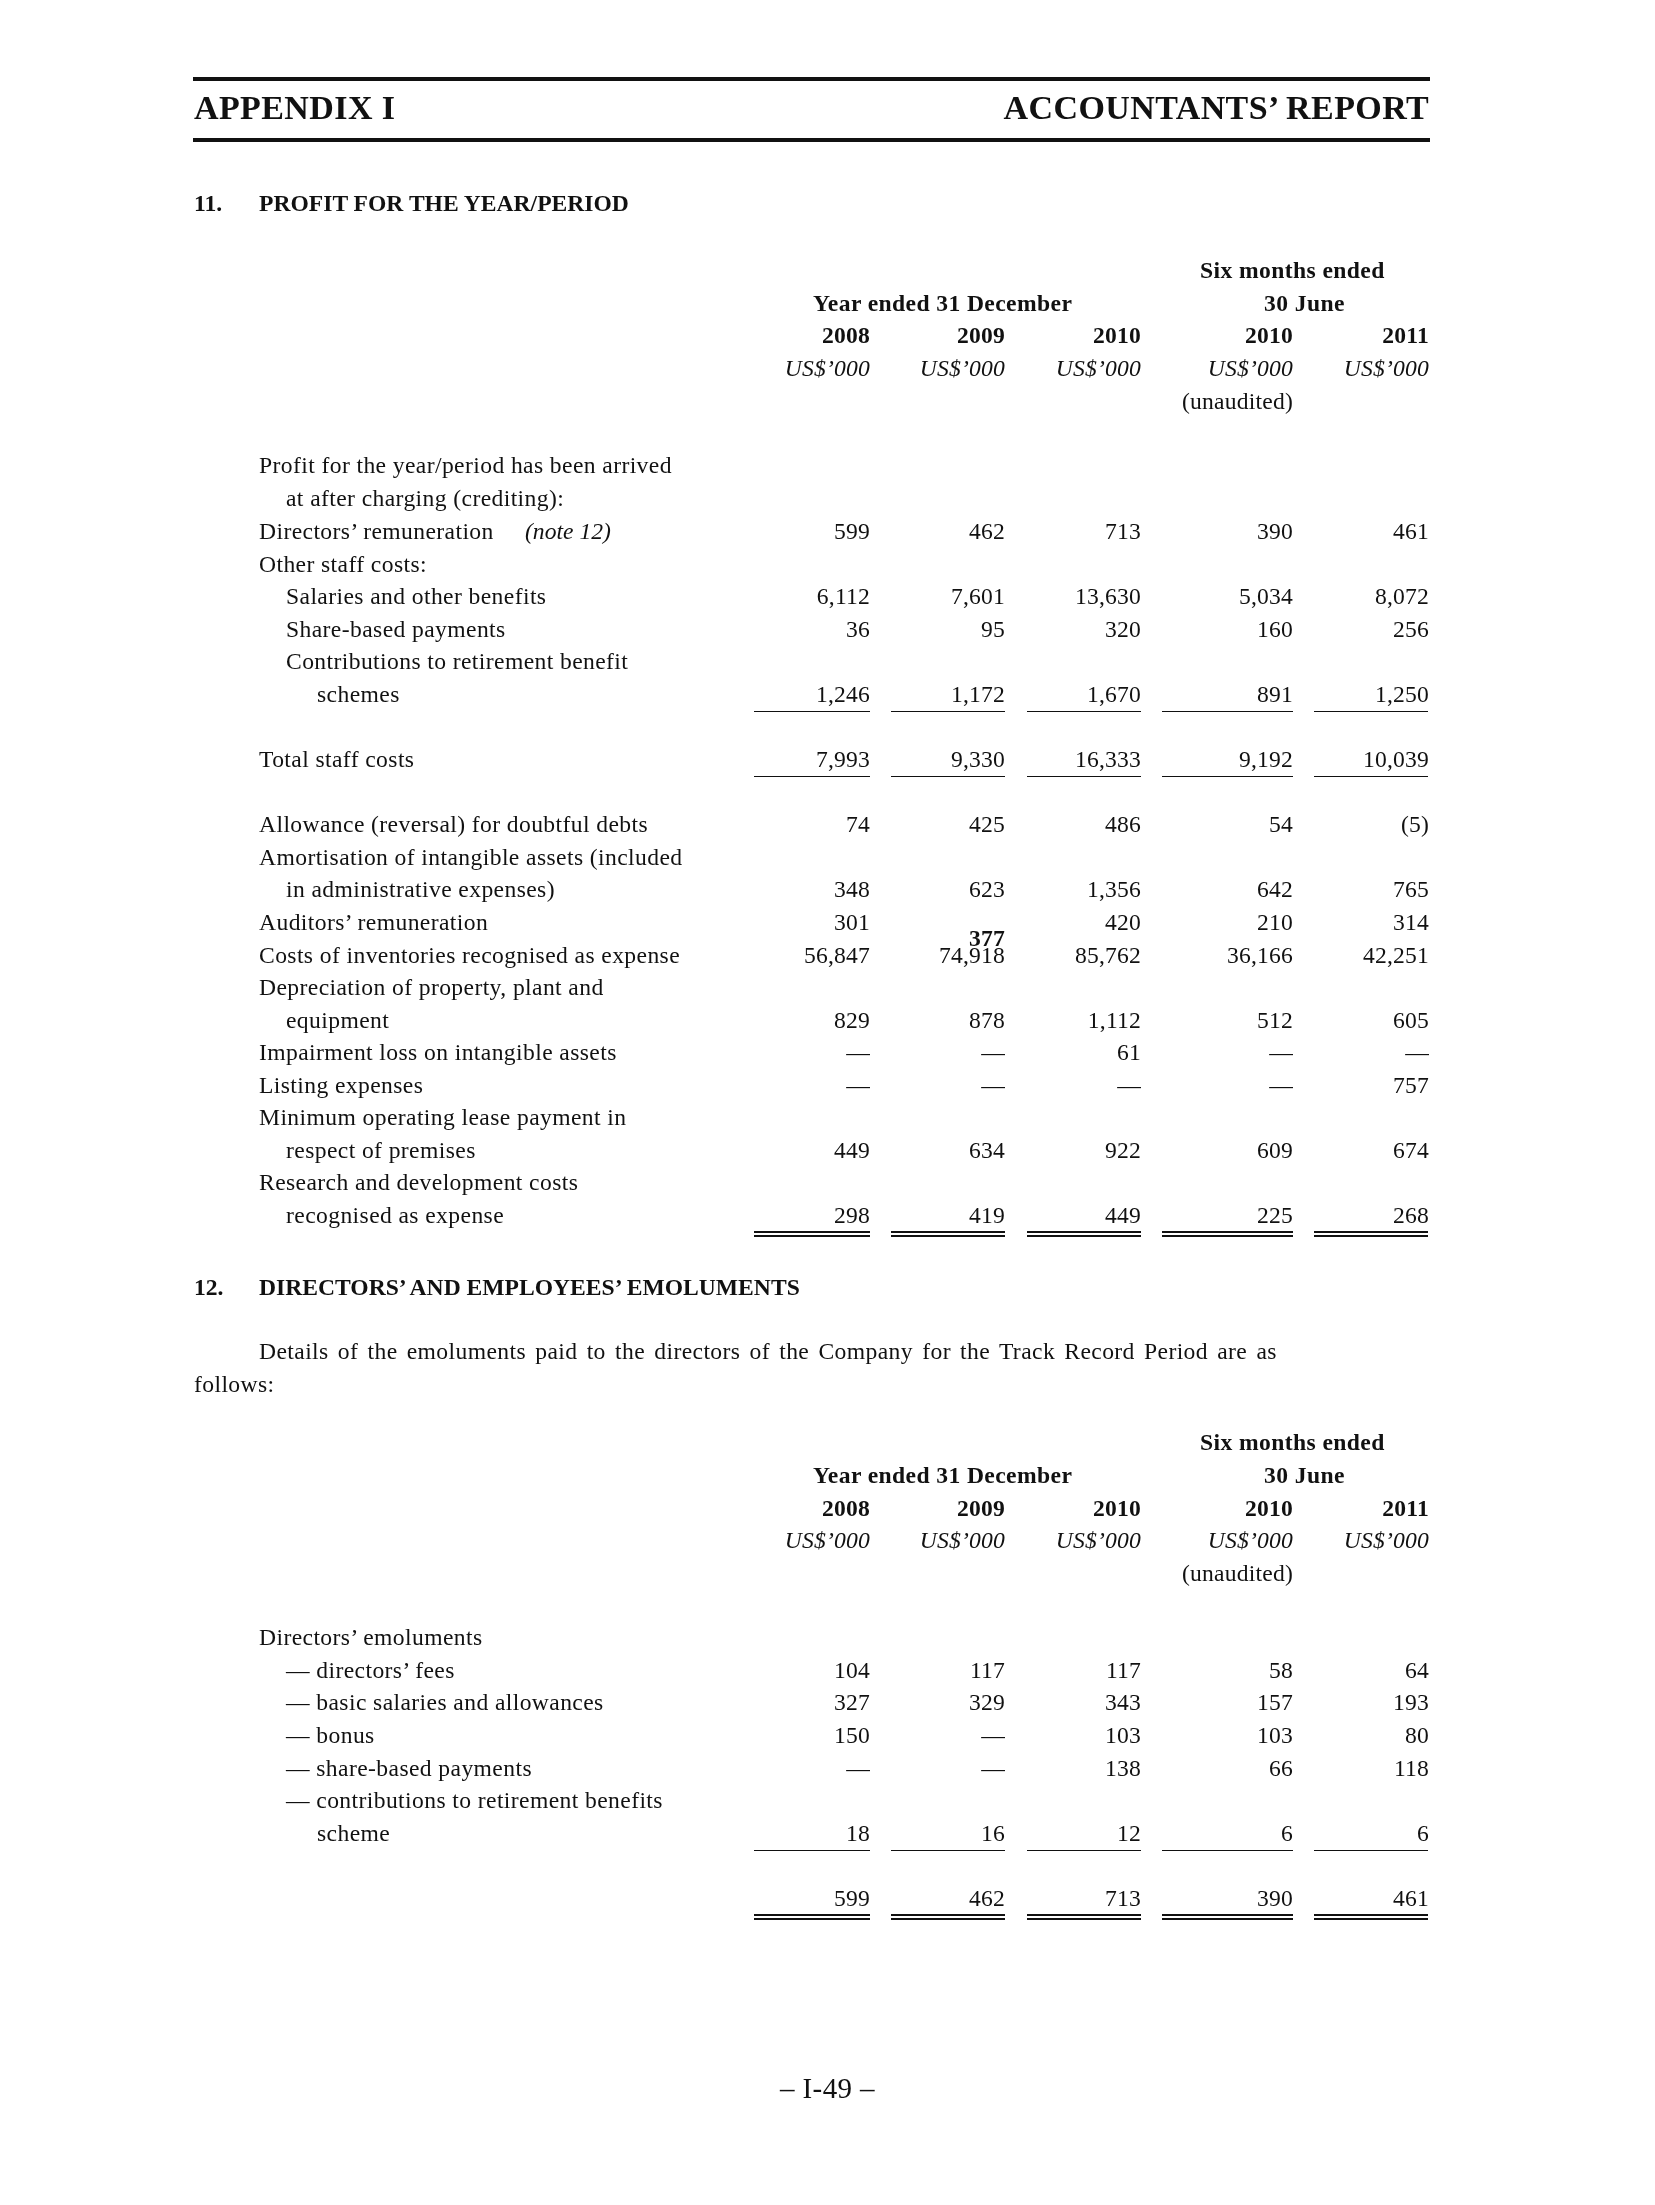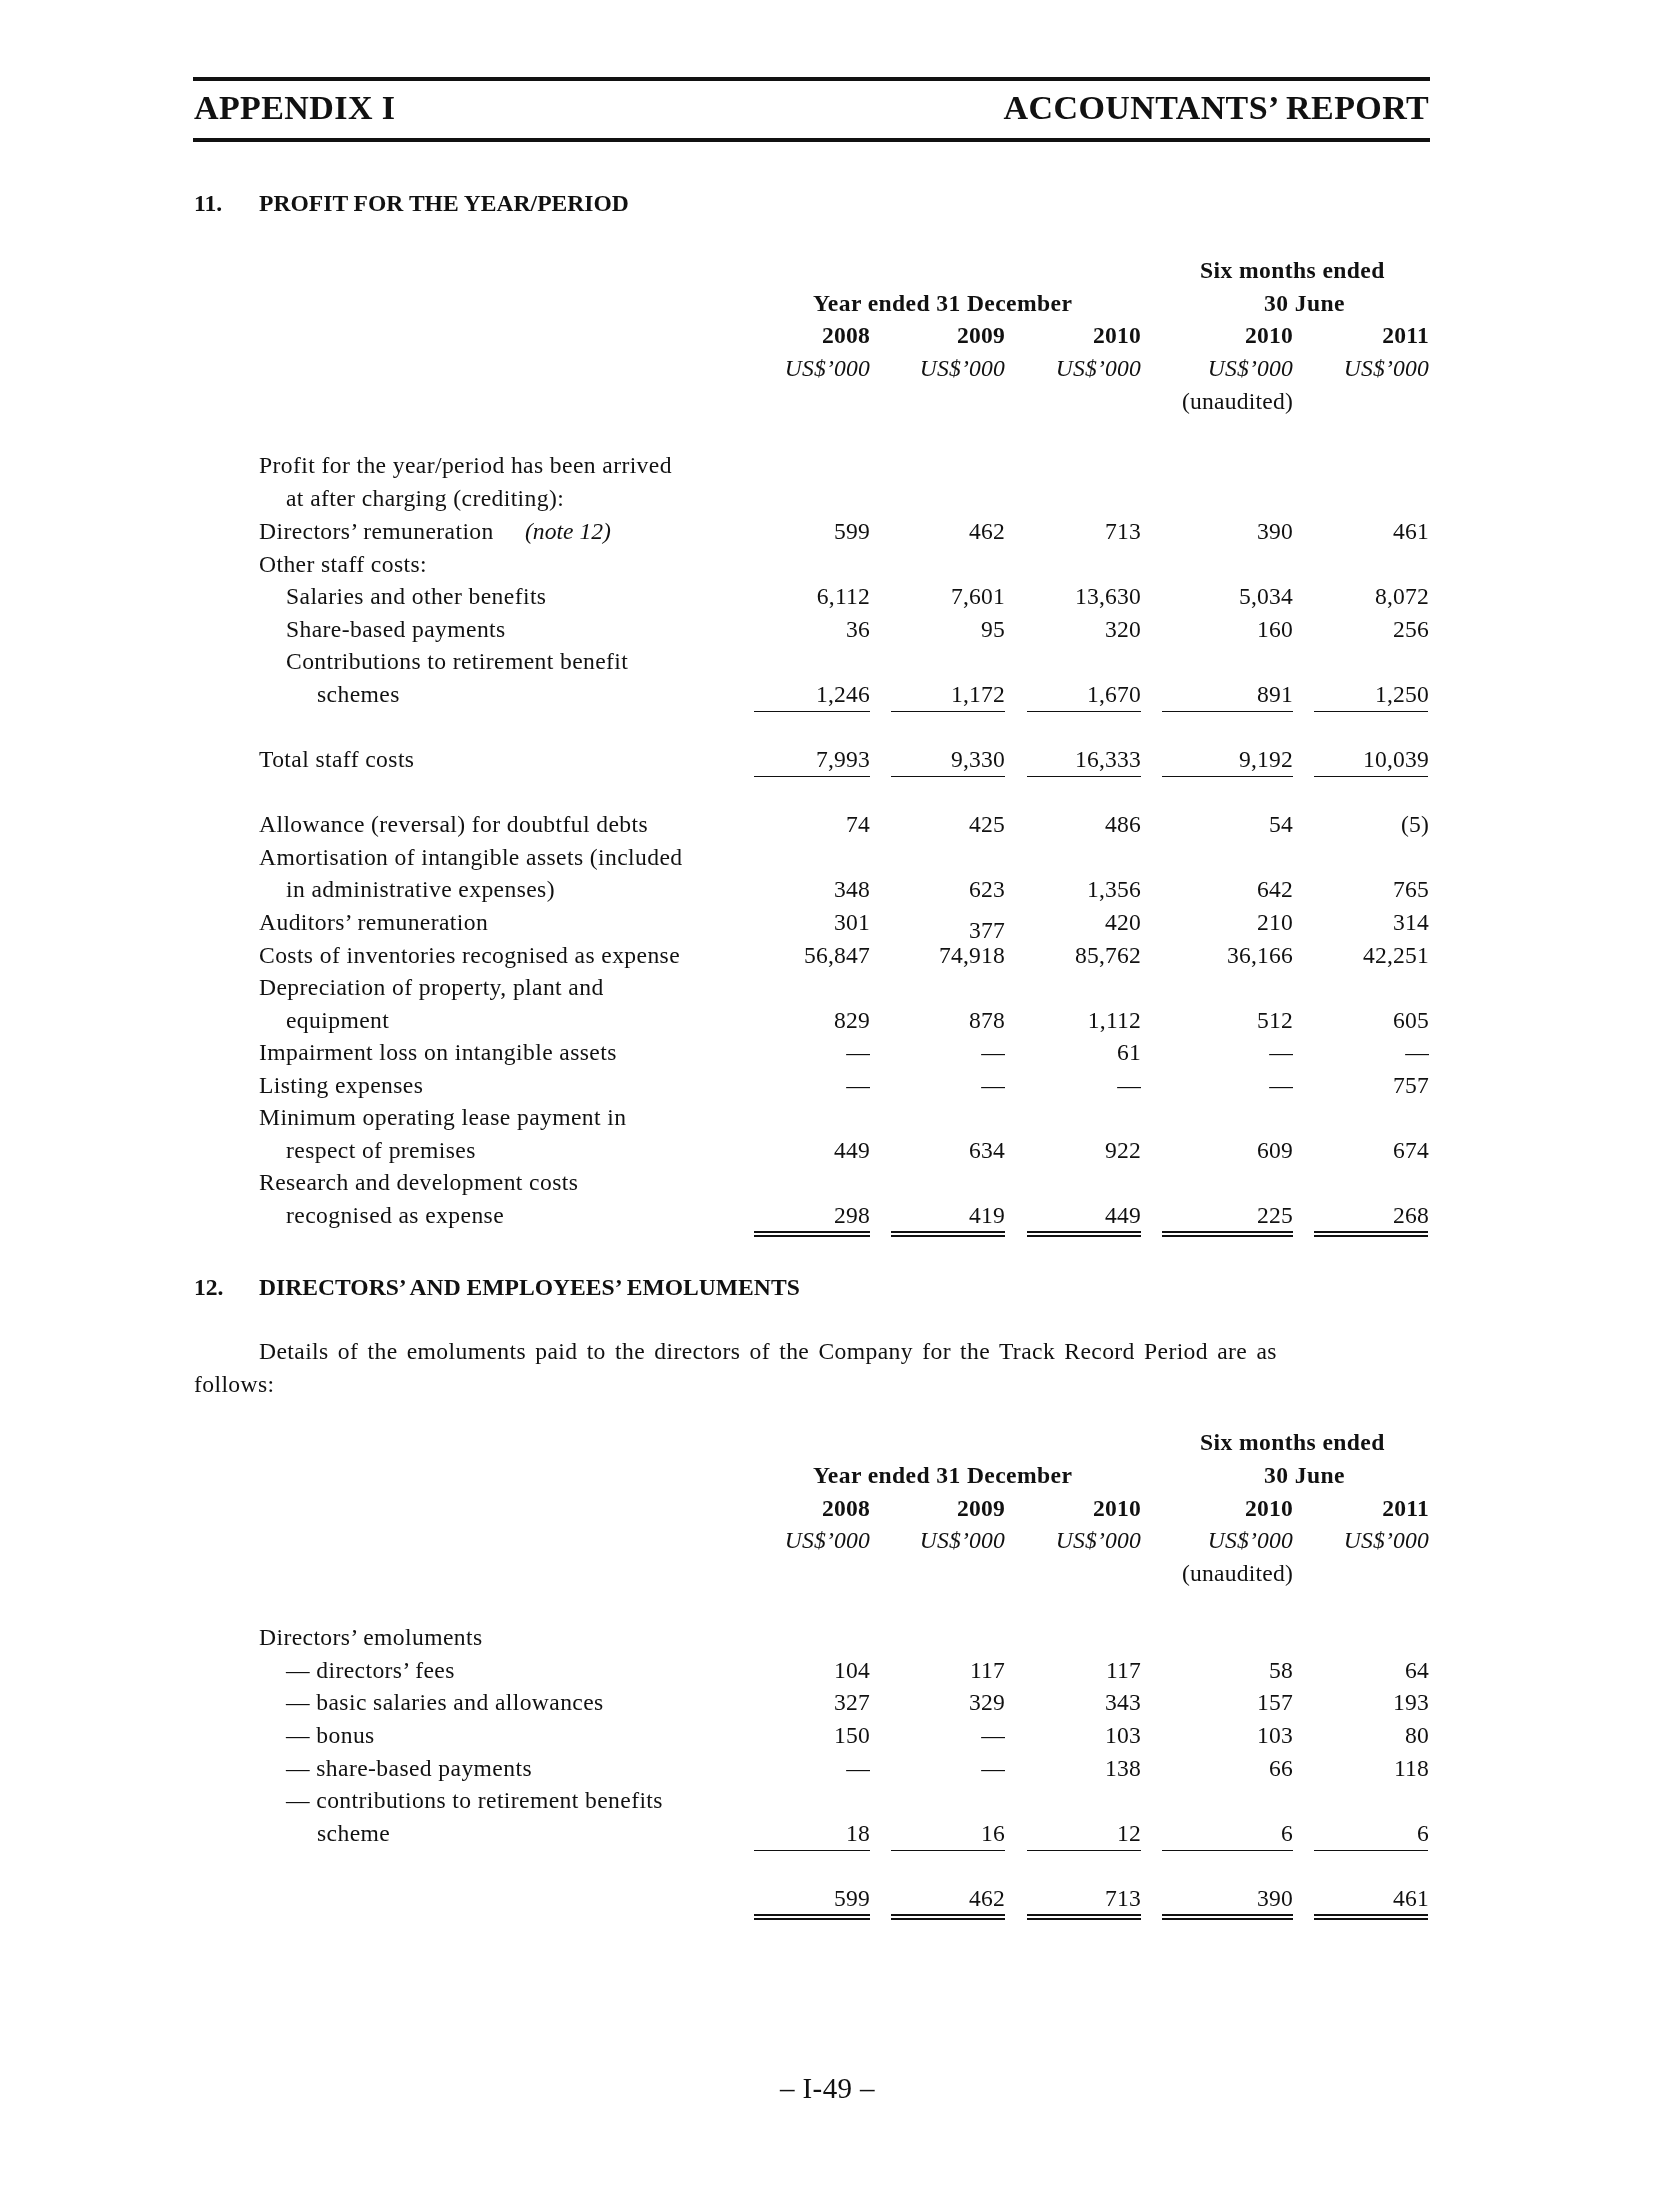--- a/index.html
+++ b/index.html
@@ -120,21 +120,21 @@
       <div class="abs txt" style="left:286px; top:0;">in administrative expenses)</div>
       <div class="num" style="left:713px; top:0;">348</div>
       <div class="num" style="left:848px; top:0;">623</div>
       <div class="num" style="left:984px; top:0;">1,356</div>
       <div class="num" style="left:1136px; top:0;">642</div>
       <div class="num" style="left:1272px; top:0;">765</div>
     </div>
     <div style="position:absolute; left:0; top:909px; width:1655px; height:33px;">
       <div class="abs txt" style="left:259px; top:0;">Auditors’ remuneration</div>
       <div class="num" style="left:713px; top:0;">301</div>
-      <div class="num" style="left:848px; top:8px;">377</div>
+      <div class="num" style="left:848px; top:16px;font-weight:bold;">377</div>
       <div class="num" style="left:984px; top:0;">420</div>
       <div class="num" style="left:1136px; top:0;">210</div>
       <div class="num" style="left:1272px; top:0;">314</div>
     </div>
     <div style="position:absolute; left:0; top:942px; width:1655px; height:33px;">
       <div class="abs txt" style="left:259px; top:0;">Costs of inventories recognised as expense</div>
       <div class="num" style="left:713px; top:0;">56,847</div>
       <div class="num" style="left:848px; top:0;">74,918</div>
       <div class="num" style="left:984px; top:0;">85,762</div>
       <div class="num" style="left:1136px; top:0;">36,166</div>

